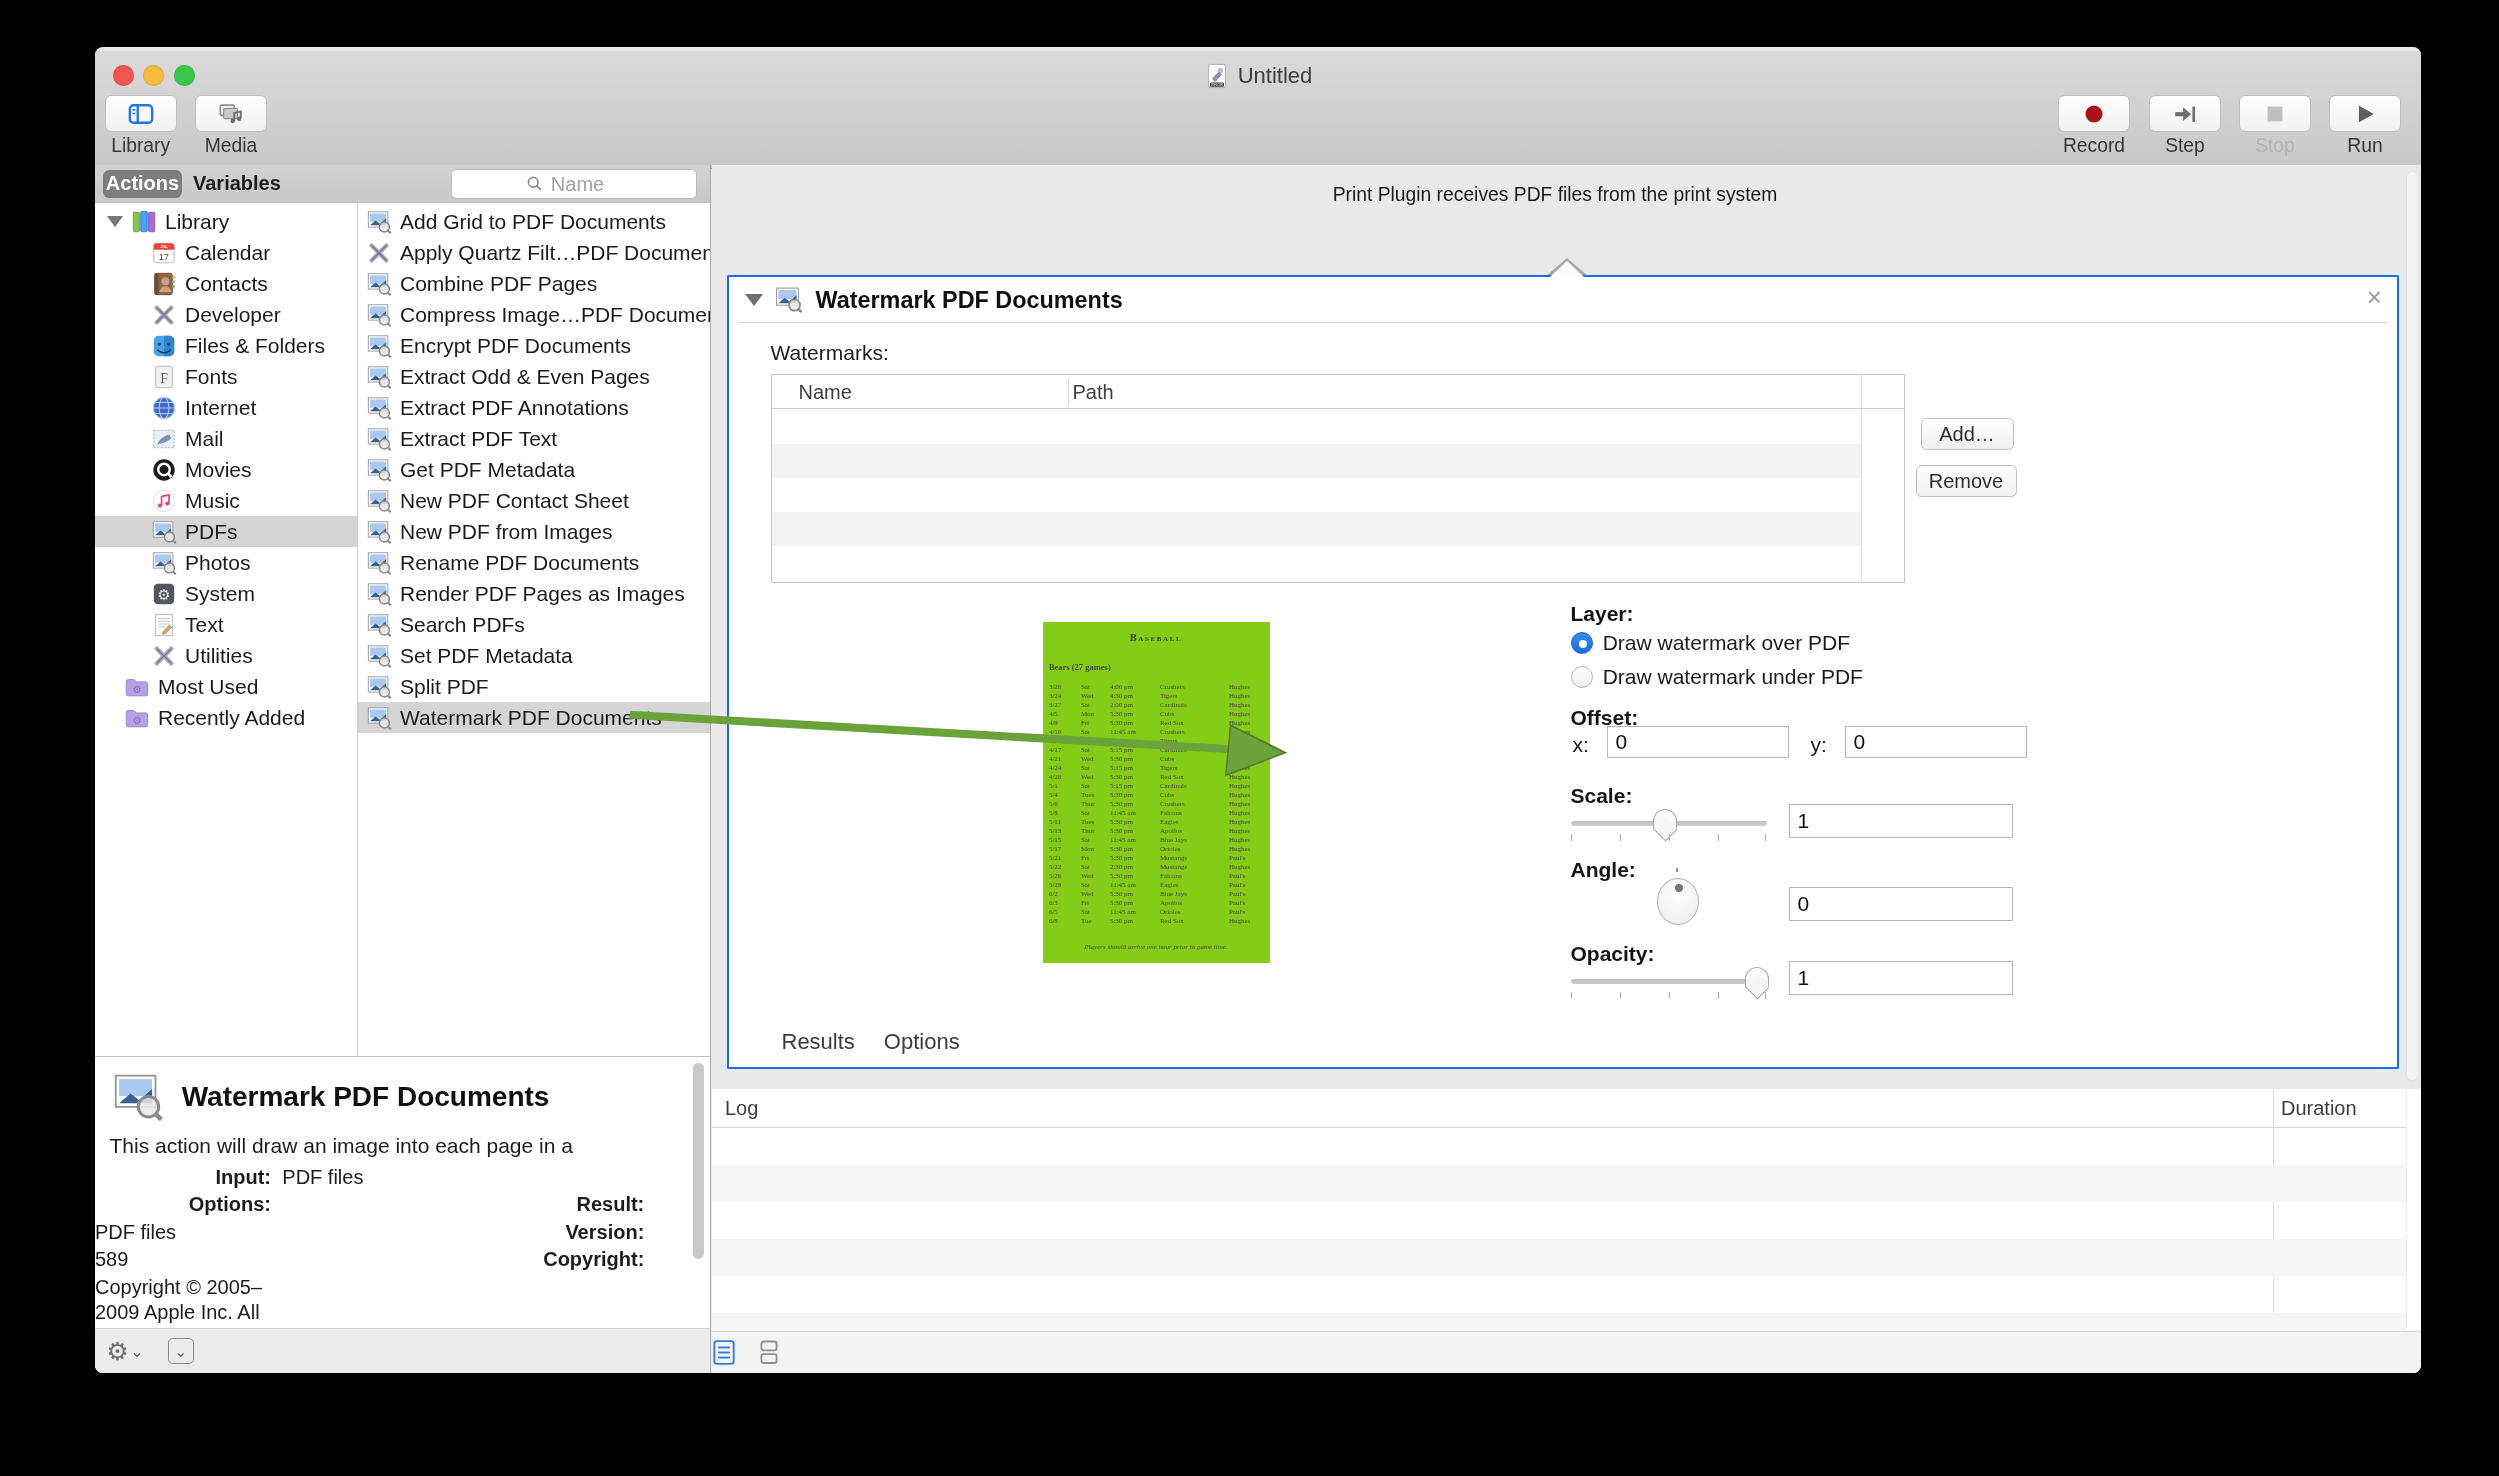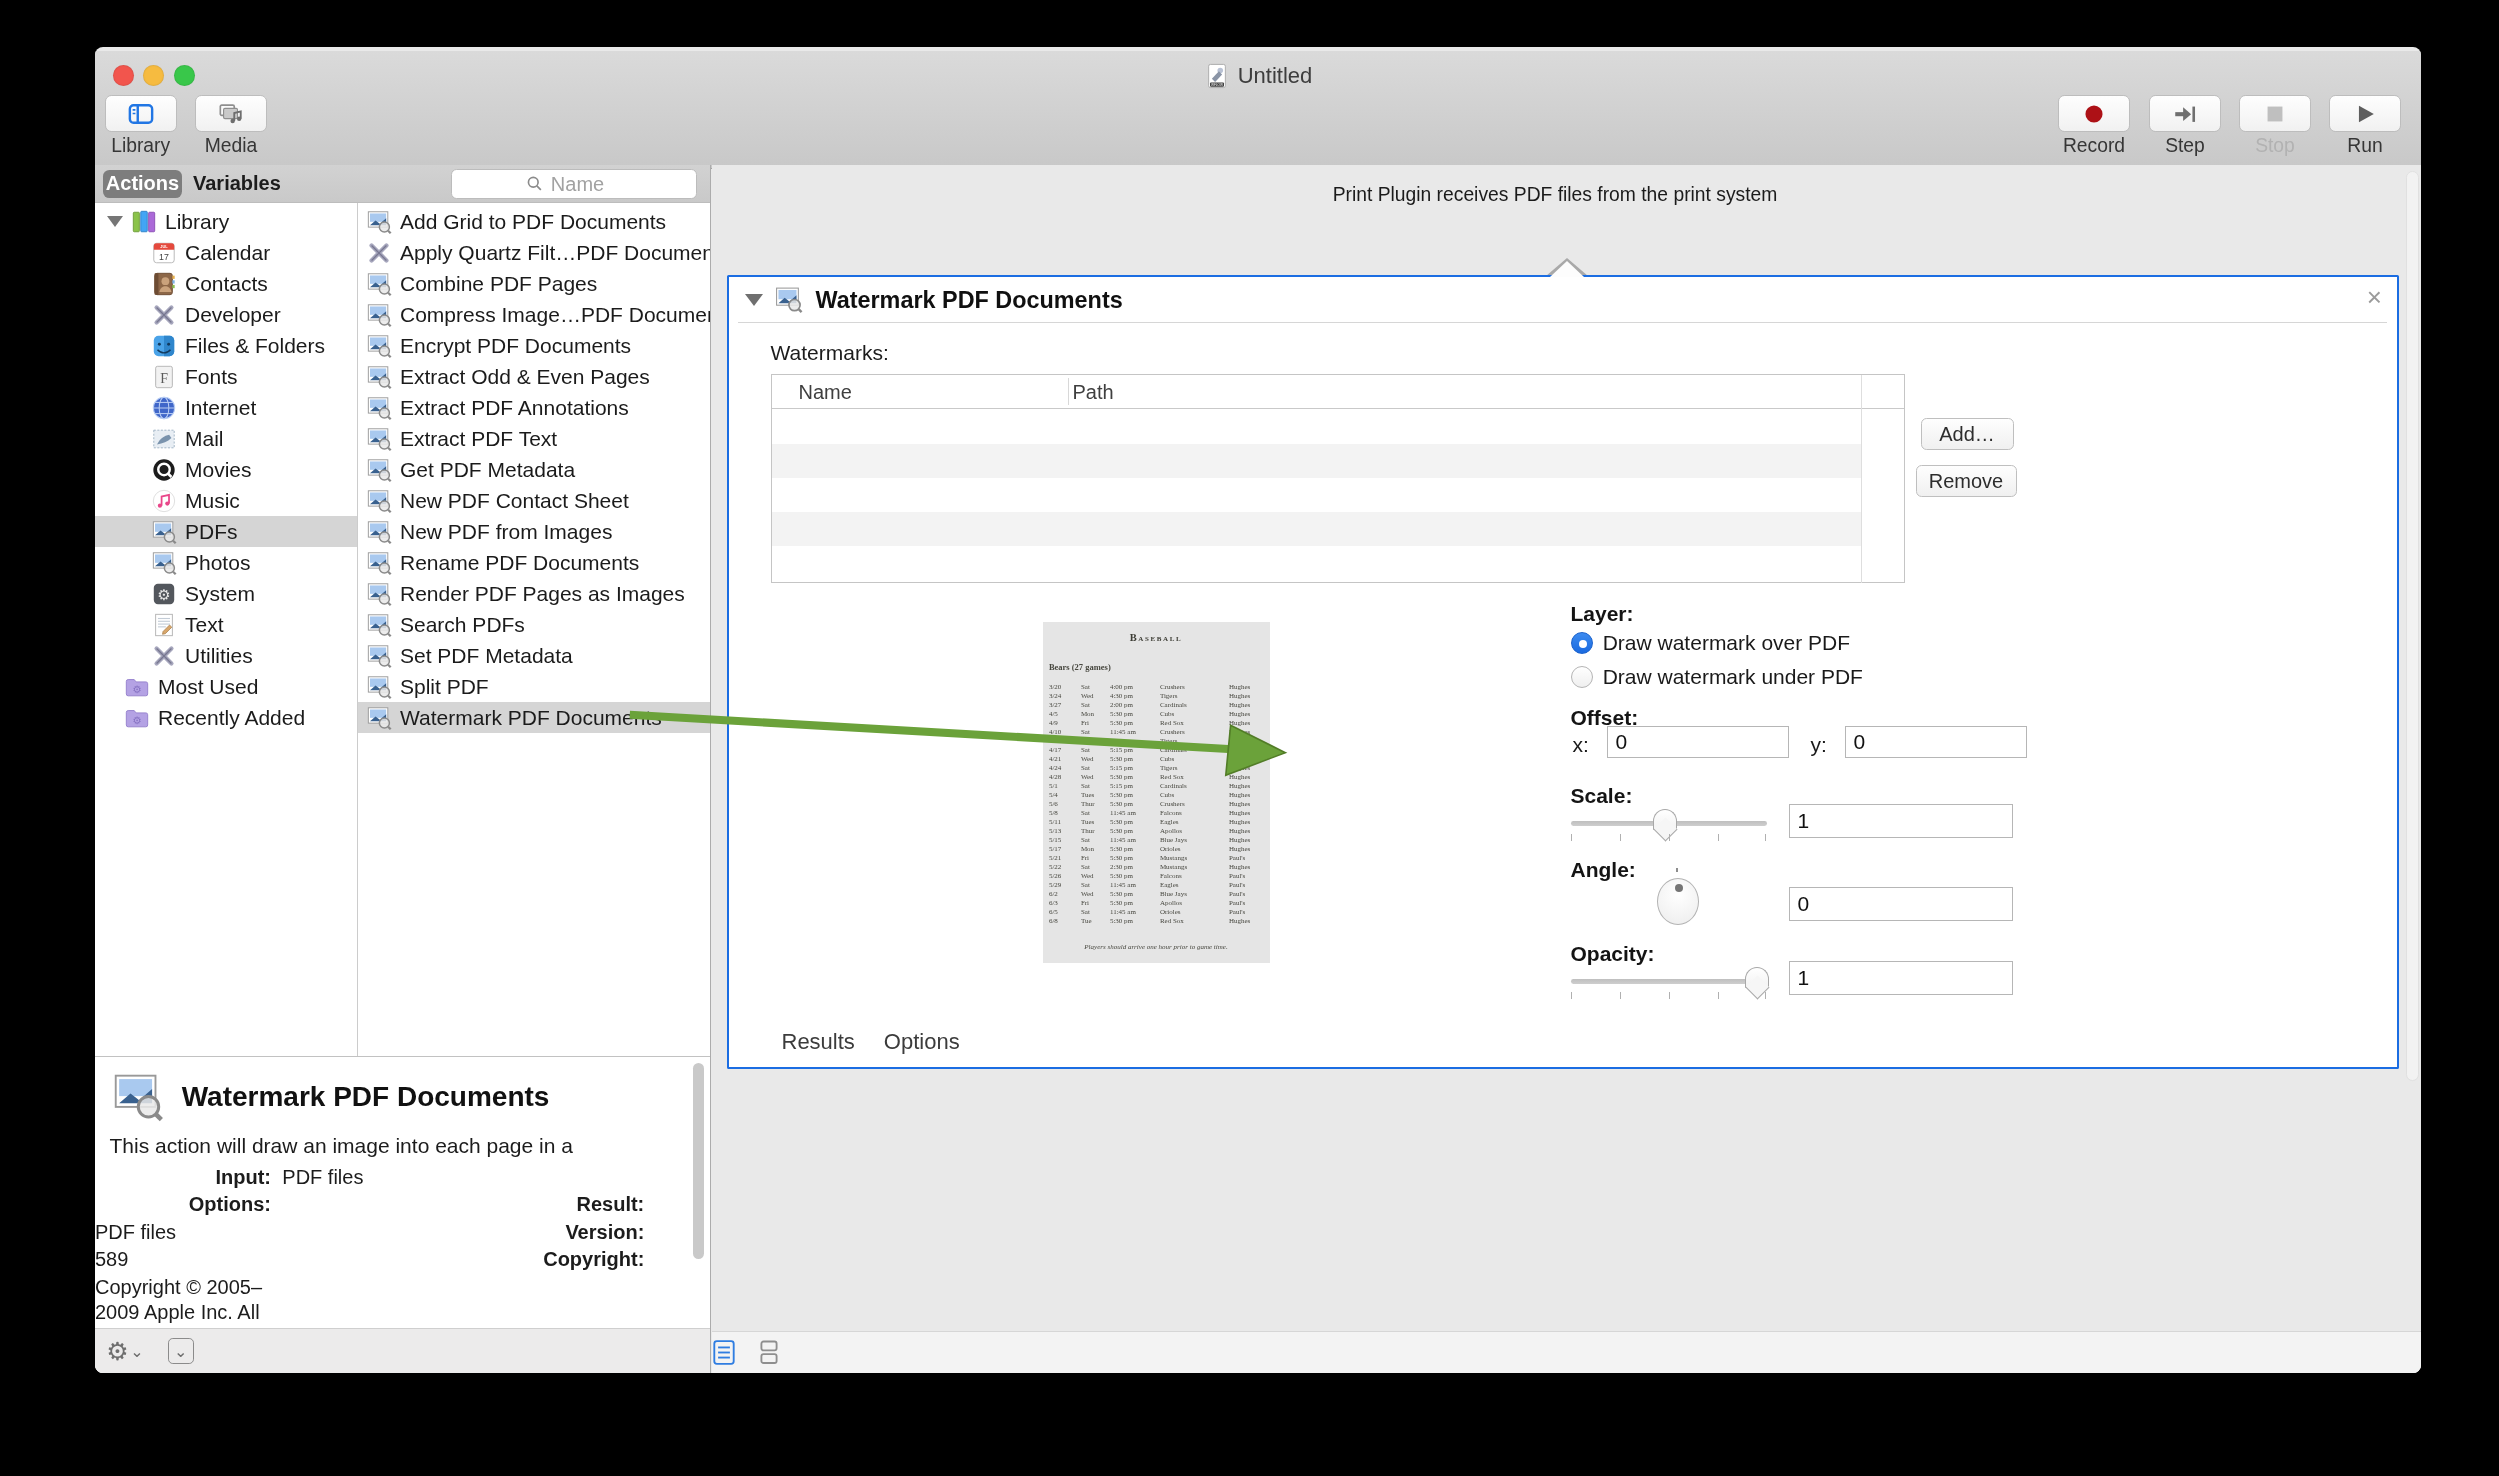--- a/index.html
+++ b/index.html
@@ -119,21 +119,21 @@
   .wm-row { height:34px; }
   .wm-row:nth-child(even) { background:#f3f3f3; }
 
   .push-btn { position:absolute; border-radius:5.6px; background:linear-gradient(#fefefe,#f0f0f0);
               border:0.8px solid #bfbfbf; font-size:20px; color:#2d2d2d;
               display:flex; align-items:center; justify-content:center; }
   #btn-add { left:1192px; top:141px; width:93px; height:32px; }
   #btn-remove { left:1187px; top:188px; width:101px; height:32px; }
 
   
-  #preview-doc { position:absolute; left:314px; top:345px; width:227px; height:341px; background:#e5e5e5;
+  #preview-doc { position:absolute; left:314px; top:345px; width:227px; height:341px; background:#84cc16;
                  font-family:"Liberation Serif", serif; color:#47473f; }
   #pv-title { position:absolute; left:0; top:9.7px; width:100%; text-align:center; font-weight:bold;
               font-variant:small-caps; letter-spacing:1.6px; font-size:10.5px; color:#3c3c34; }
   #pv-team { position:absolute; left:6.4px; top:40px; font-size:8.5px; font-weight:bold; }
   #pv-sched { position:absolute; left:6.4px; top:61px; font-size:7px; line-height:9px; }
   .pv-row span { display:inline-block; }
   .pv-c0 { width:32px; } .pv-c1 { width:29px; } .pv-c2 { width:50px; } .pv-c3 { width:69px; } .pv-c4 { width:40px; }
   #pv-footer { position:absolute; left:0; top:321px; width:100%; text-align:center; font-style:italic; font-size:7px; }
 
   
@@ -862,20 +862,36 @@
           <i style="left:99%"></i>
       </div>
       <input class="field" style="left: 1060px; top: 684px; width: 224px; height: 34px;" value="1">
 
       <div id="blk-tabs">
         <span>Results</span>
         <span>Options</span>
       </div>
     </div>
 
+    <div id="log-panel">
+      <div id="log-head">
+        <span id="log-title">Log</span>
+        <span id="log-duration">Duration</span>
+      </div>
+      <div id="log-vline"></div>
+      <div id="log-rows">
+          <div class="log-row"></div>
+          <div class="log-row"></div>
+          <div class="log-row"></div>
+          <div class="log-row"></div>
+          <div class="log-row"></div>
+          <div class="log-row"></div>
+        </div>
+      <div id="log-scroll"></div>
+    </div>
 
     <div id="main-bottom">
       <span class="vt" id="view-list">
           <svg viewBox="0 0 28 32">
             <rect x="2.5" y="2.5" width="23" height="27" rx="3" fill="none" stroke="#2f7de1" stroke-width="2.2"></rect>
             <g stroke="#2f7de1" stroke-width="2.2">
               <line x1="7" y1="10" x2="21" y2="10"></line>
               <line x1="7" y1="16" x2="21" y2="16"></line>
               <line x1="7" y1="22" x2="21" y2="22"></line>
             </g>

